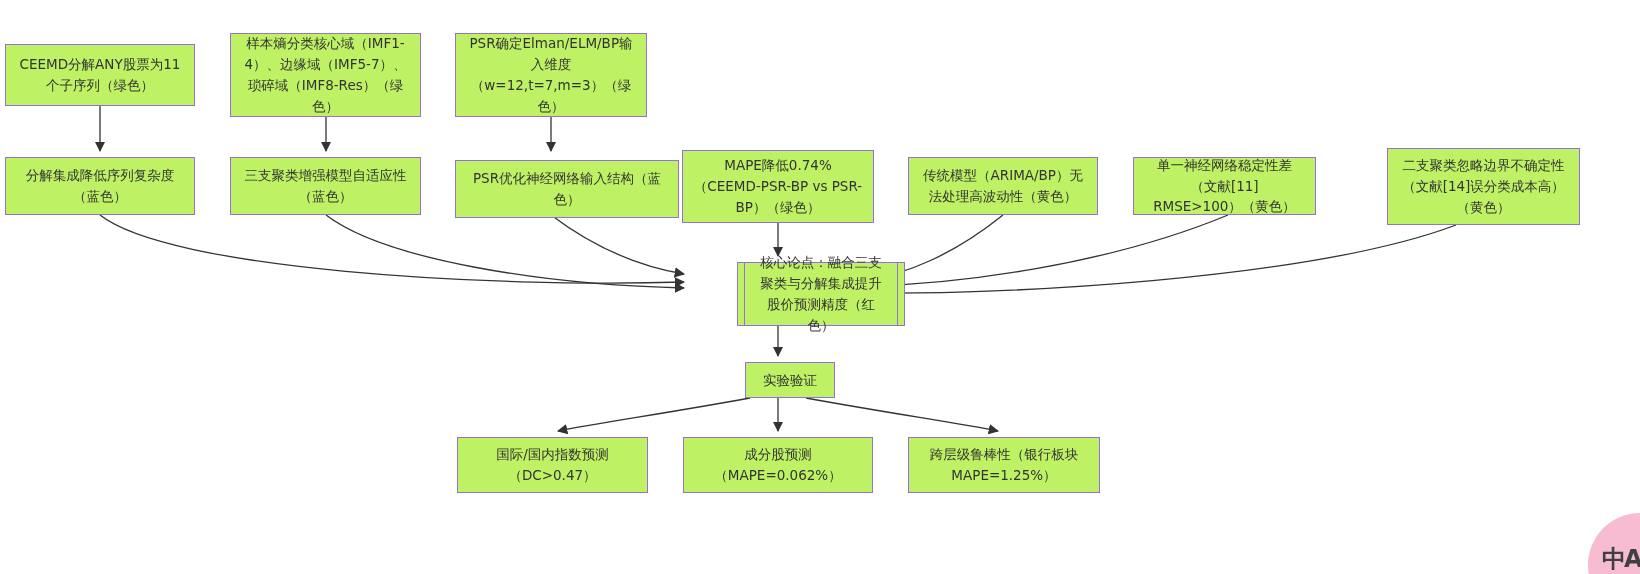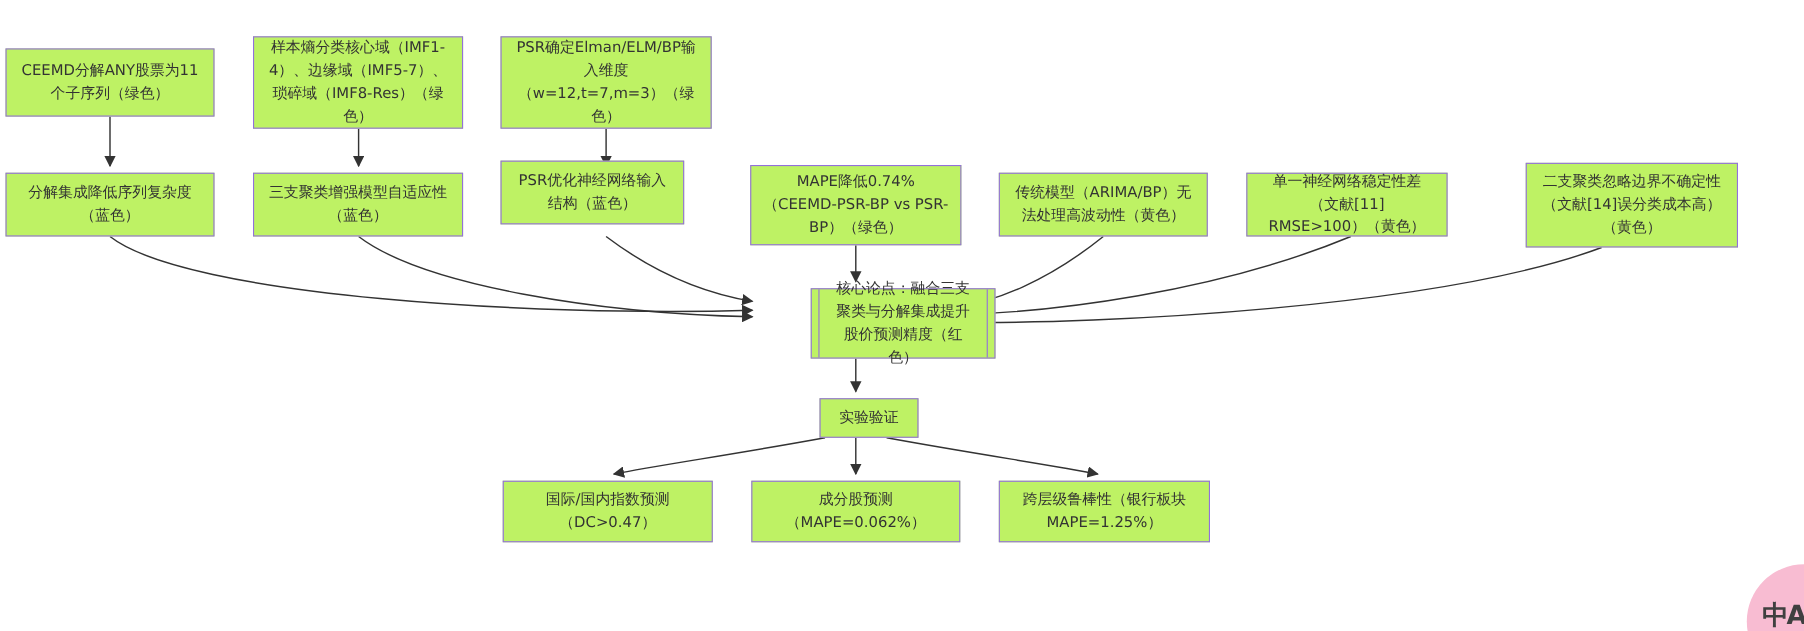--- a/index.html
+++ b/index.html
@@ -98,21 +98,21 @@
       <path d="M806 398 C 888 413, 958 423, 998 431" marker-end="url(#arrow)"></path>
     </g>
   </svg>
 
   <div class="node" style="left:5px;top:44px;width:190px;height:62px;">CEEMD分解ANY股票为11个子序列（绿色）</div>
   <div class="node" style="left:230px;top:33px;width:191px;height:84px;">样本熵分类核心域（IMF1-4）、边缘域（IMF5-7）、琐碎域（IMF8-Res）（绿色）</div>
   <div class="node" style="left:455px;top:33px;width:192px;height:84px;">PSR确定Elman/ELM/BP输入维度（w=12,t=7,m=3）（绿色）</div>
 
   <div class="node" style="left:5px;top:157px;width:190px;height:58px;">分解集成降低序列复杂度（蓝色）</div>
   <div class="node" style="left:230px;top:157px;width:191px;height:58px;">三支聚类增强模型自适应性（蓝色）</div>
-  <div class="node" style="left:455px;top:146px;width:167px;height:58px;">PSR优化神经网络输入结构（蓝色）</div>
+  <div class="node" style="left:455px;top:160px;width:224px;height:58px;">PSR优化神经网络输入结构（蓝色）</div>
   <div class="node" style="left:682px;top:150px;width:192px;height:73px;">MAPE降低0.74%（CEEMD-PSR-BP vs PSR-BP）（绿色）</div>
   <div class="node" style="left:908px;top:157px;width:190px;height:58px;">传统模型（ARIMA/BP）无法处理高波动性（黄色）</div>
   <div class="node" style="left:1133px;top:157px;width:183px;height:58px;">单一神经网络稳定性差（文献[11] RMSE&gt;100）（黄色）</div>
   <div class="node" style="left:1360px;top:148px;width:193px;height:77px;margin-left:27px;">二支聚类忽略边界不确定性（文献[14]误分类成本高）（黄色）</div>
 
   <div class="node subroutine" style="left:694px;top:262px;width:168px;height:64px;margin-left:43px;">核心论点：融合三支聚类与分解集成提升股价预测精度（红色）</div>
 
   <div class="node" style="left:733px;top:362px;width:90px;height:36px;margin-left:12px;">实验验证</div>
 
   <div class="node" style="left:457px;top:437px;width:191px;height:56px;">国际/国内指数预测（DC&gt;0.47）</div>

